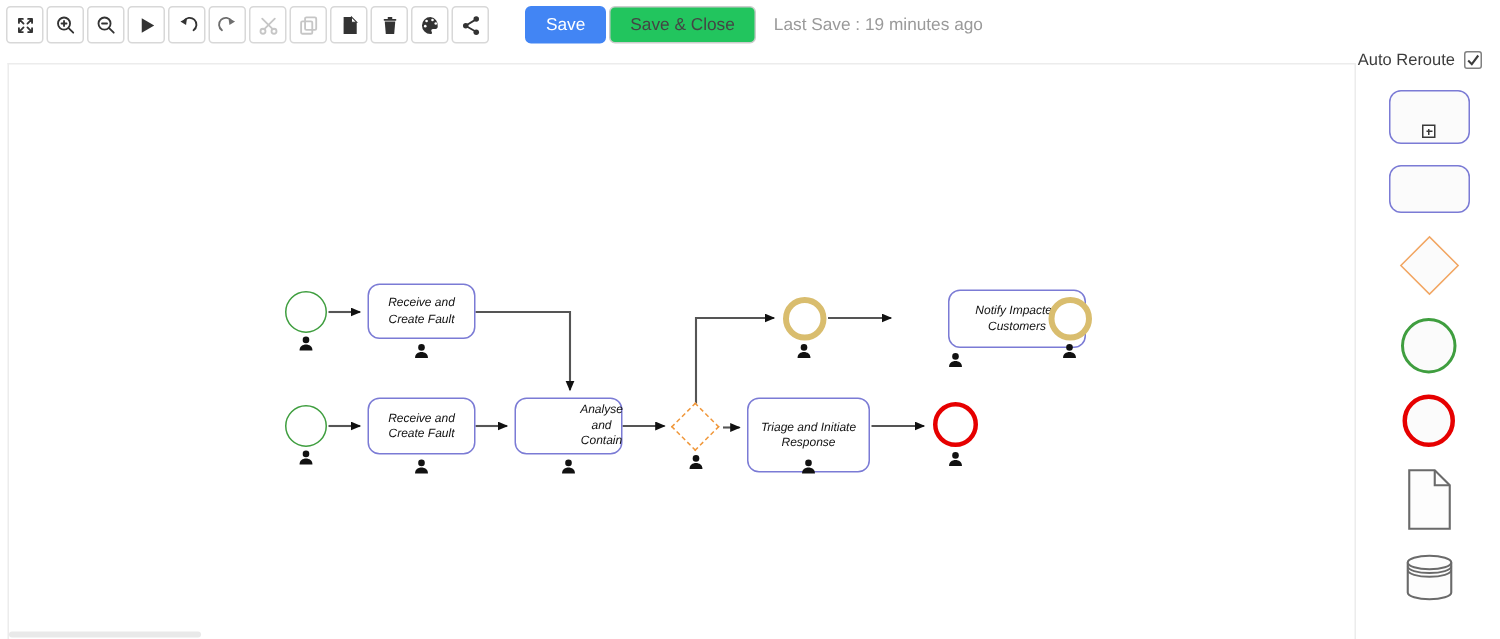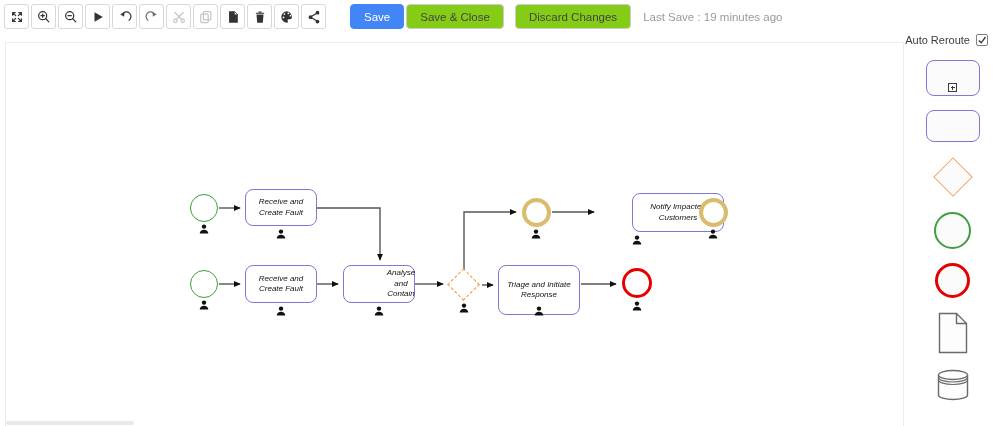--- a/index.html
+++ b/index.html
@@ -9,21 +9,21 @@
   
   .toolbar { position:absolute; left:4px; top:4px; display:flex; align-items:center; gap:2px; z-index:30; }
   .tb { width:25px; height:25px; background:#fff; border:1px solid #d8d8d8; border-radius:3px;
         display:flex; align-items:center; justify-content:center; cursor:pointer; padding:0; }
   .tb svg { display:block; }
   .ic { stroke:#333; fill:none; stroke-width:1.4; stroke-linecap:round; stroke-linejoin:round; }
   .icf { fill:#333; stroke:none; }
   .tb.mid .ic { stroke:#6e6e6e; } .tb.mid .icf { fill:#6e6e6e; }
   .tb.disabled .ic { stroke:#c6c6c6; }
   .btn { height:25px; border-radius:4px; font-size:11.5px; display:flex; align-items:center;
-         padding:0 13px; cursor:pointer; border:1px solid #ccc; background:#84cc16; color:#444;
+         padding:0 13px; cursor:pointer; border:1px solid #ccc; background:#22c55e; color:#444;
          font-family:"Liberation Sans", sans-serif; white-space:nowrap; }
   .btn.primary { background:#4285f4; border-color:#4285f4; color:#fff; margin-left:22px; }
   .btn.gap { margin-left:9px; }
   .lastsave { margin-left:10px; color:#9a9a9a; font-size:11.5px; white-space:nowrap; }
 
   
   .canvas-frame { position:absolute; left:5px; top:42px; width:899px; height:384px;
                   border:1px solid #ececec; border-bottom:none; background:#fff; }
   .hscroll { position:absolute; left:6px; top:421px; width:128px; height:4px;
              background:#e9e9e9; border-radius:2px; }
@@ -142,21 +142,20 @@
   <button class="tb">
     <svg class="icon" width="14" height="14" viewBox="0 0 16 16">
       <path class="ic" d="M11.5 3.5 4.5 7.8 M4.5 8.6l7 4"></path>
       <circle class="icf" cx="12" cy="3" r="2.1"></circle>
         <circle class="icf" cx="4" cy="8.2" r="2.1"></circle>
         <circle class="icf" cx="12" cy="13.2" r="2.1"></circle>
     </svg>
   </button>
   <button class="btn primary">Save</button>
   <button class="btn">Save &amp; Close</button>
-  <button class="btn gap">Discard Changes</button>
   <span class="lastsave">Last Save : 19 minutes ago</span>
 </div>
 
 <div class="canvas-frame"></div>
 <div class="hscroll"></div>
 
 <div class="diagram-layer">
 
   <svg class="connectors" width="1000" height="426" viewBox="0 0 1000 426">
     <defs>

